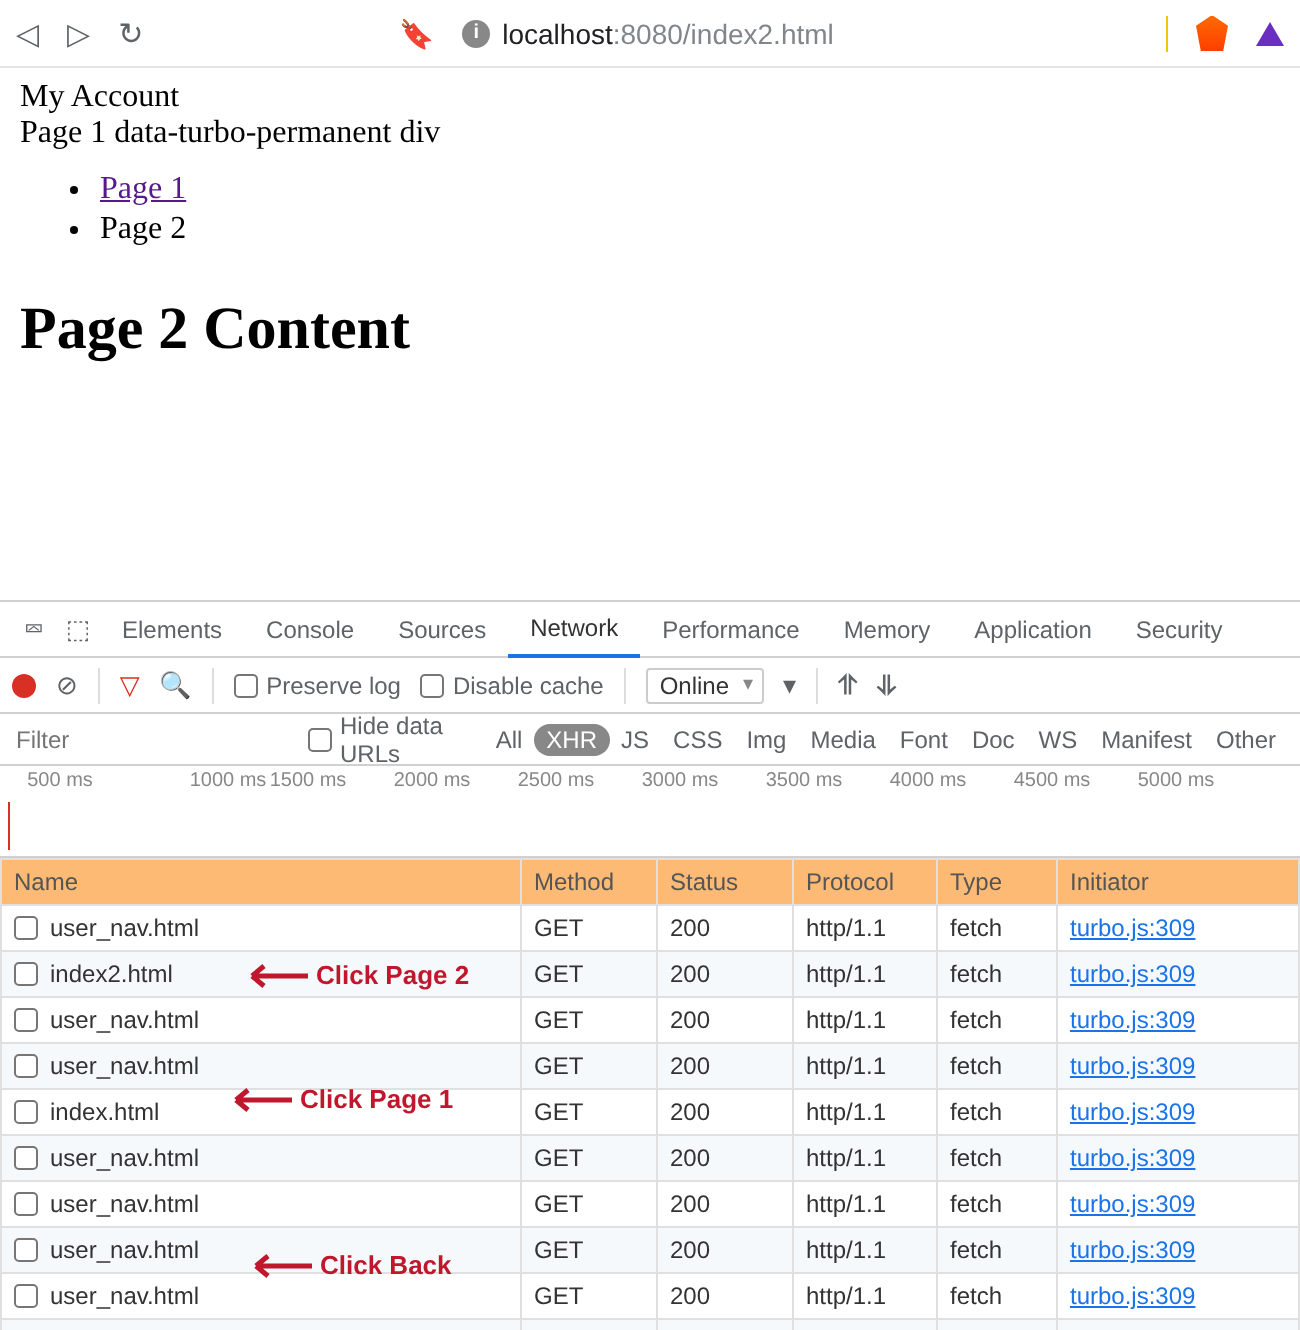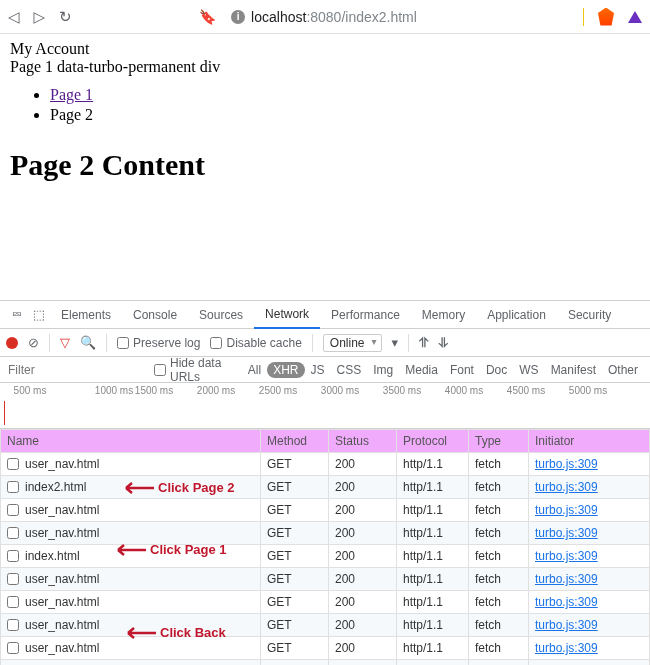--- a/index.html
+++ b/index.html
@@ -150,21 +150,21 @@
   }
   .nt th, .nt td {
     border:1px solid #e0e0e0;
     padding:4px 6px;
     text-align:left;
     white-space:nowrap;
     overflow:hidden;
     text-overflow:ellipsis;
     font-size:12px;
   }
-  .nt th { color:#555; font-weight:normal; background:#f0abfc;}
+  .nt th { color:#555; font-weight:normal; background:#fdba74;}
   .nt tbody tr:nth-child(even){background:#f5f9fc;}
   .file-cell{display:flex;align-items:center;gap:6px;}
   .file-cell input{margin:0;width:12px;height:12px;}
   .initiator{color:#1a73e8; text-decoration:underline; cursor:pointer;}
 
   
   .annot{
     position:absolute;
     color:#c0172c;
     font-weight:bold;

